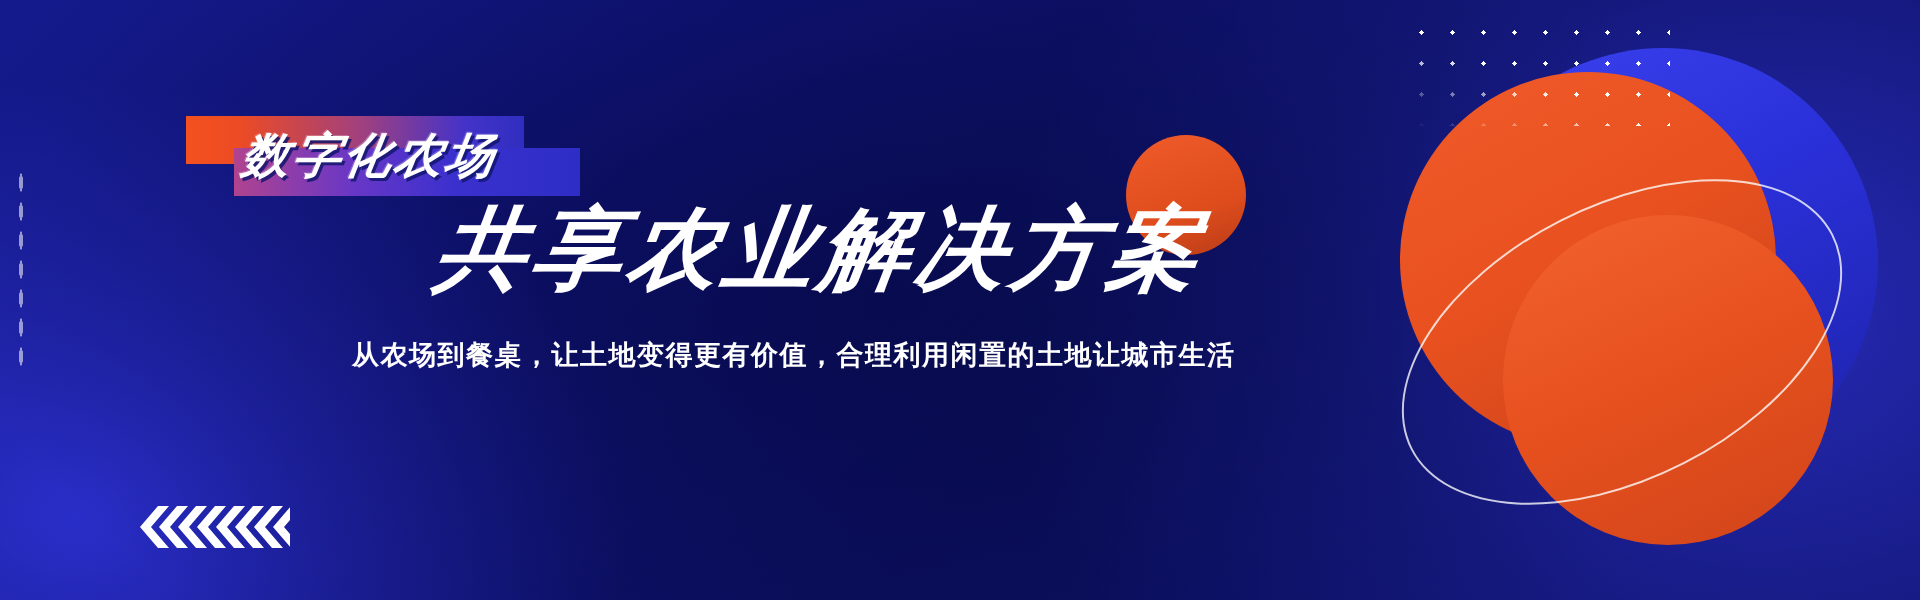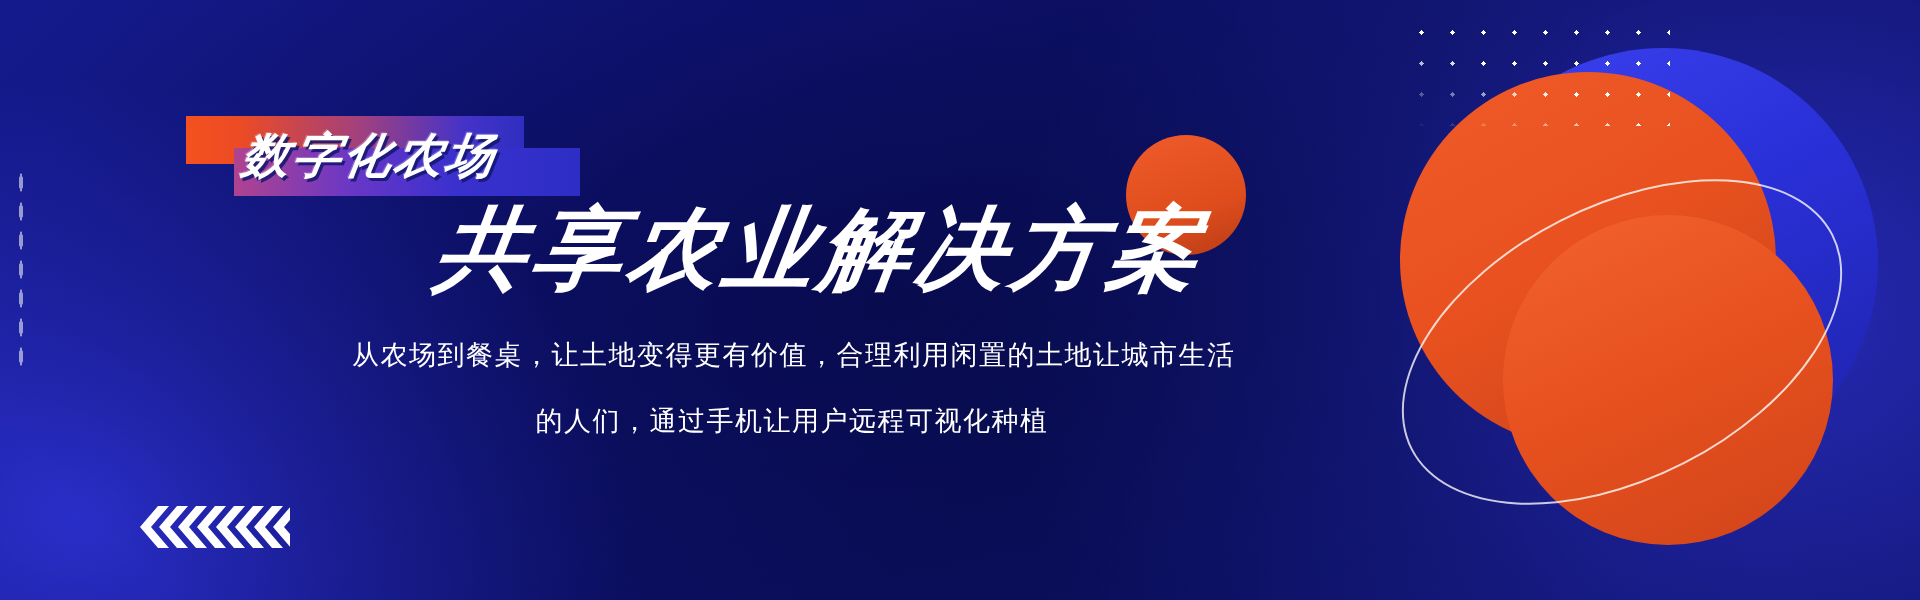--- a/index.html
+++ b/index.html
@@ -187,21 +187,21 @@
     position: absolute;
     left: 352px;
     top: 322px;
     z-index: 8;
     width: 880px;
     text-align: center;
     color: #ffffff;
     font-size: 27px;
     line-height: 66px;
     letter-spacing: 1.5px;
-    font-weight: 400;
+    font-weight: 700;
   }
   .subtitle .line { display: block; white-space: nowrap; }
 </style>
 </head>
 <body>
 
 <div id="banner">
 
   <div class="bg-base"></div>
   <div class="bg-vignette"></div>
@@ -234,16 +234,15 @@
   <div class="badge-wrap">
     <div class="badge-bar-top"></div>
     <div class="badge-bar-bottom"></div>
     <div class="badge-text">数字化农场</div>
   </div>
 
   <div class="main-title">共享农业解决方案</div>
 
   <div class="subtitle">
     <span class="line">从农场到餐桌，让土地变得更有价值，合理利用闲置的土地让城市生活</span>
-    <span class="line">的人们，通过手机让用户远程可视化种植</span>
   </div>
 
 </div>
 
 </body></html>

